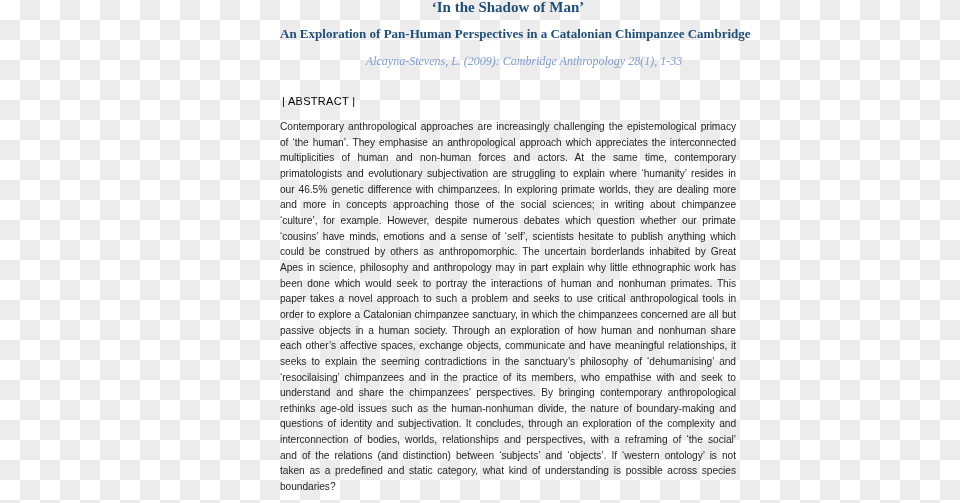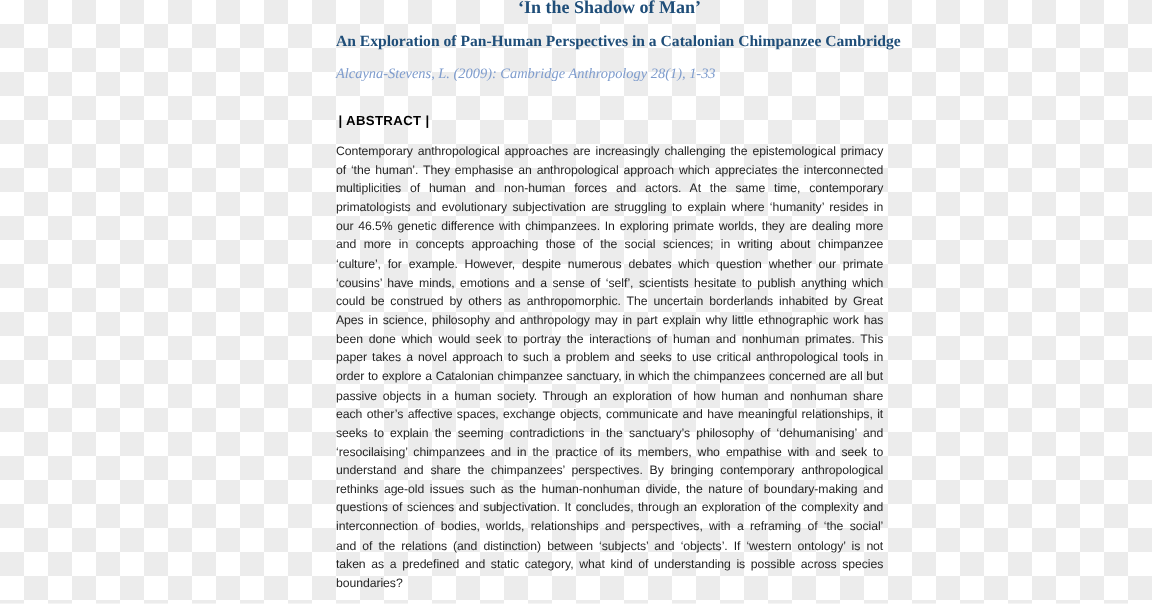--- a/index.html
+++ b/index.html
@@ -59,36 +59,37 @@
     font-weight: bold;
     font-size: 13px;
     line-height: 17px;
     color: var(--heading);
     white-space: nowrap;
   }
 
   .citation {
     position: absolute;
     top: 53px;
-    left: 250px;
+    left: 266px;
     width: 456px;
+    text-align: center;
     font-family: "Liberation Serif", serif;
     font-style: italic;
     font-size: 12px;
     line-height: 17px;
     color: var(--citation);
     white-space: nowrap;
   }
 
   .abstract-label {
     position: absolute;
     top: 94px;
     left: 252px;
     font-family: "Liberation Sans", sans-serif;
-    font-weight: bold;
+    font-weight: normal;
     font-size: 11px;
     line-height: 15px;
     letter-spacing: 0.3px;
     color: var(--abstract-label);
   }
 
   .abstract {
     position: absolute;
     top: 119px;
     left: 250px;
@@ -134,19 +135,19 @@
       <div class="abs-line">Apes in science, philosophy and anthropology may in part explain why little ethnographic work has</div>
       <div class="abs-line">been done which would seek to portray the interactions of human and nonhuman primates. This</div>
       <div class="abs-line">paper takes a novel approach to such a problem and seeks to use critical anthropological tools in</div>
       <div class="abs-line">order to explore a Catalonian chimpanzee sanctuary, in which the chimpanzees concerned are all but</div>
       <div class="abs-line">passive objects in a human society. Through an exploration of how human and nonhuman share</div>
       <div class="abs-line">each other’s affective spaces, exchange objects, communicate and have meaningful relationships, it</div>
       <div class="abs-line">seeks to explain the seeming contradictions in the sanctuary’s philosophy of ‘dehumanising’ and</div>
       <div class="abs-line">‘resocilaising’ chimpanzees and in the practice of its members, who empathise with and seek to</div>
       <div class="abs-line">understand and share the chimpanzees’ perspectives. By bringing contemporary anthropological</div>
       <div class="abs-line">rethinks age-old issues such as the human-nonhuman divide, the nature of boundary-making and</div>
-      <div class="abs-line">questions of sciences and subjectivation. It concludes, through an exploration of the complexity and</div>
+      <div class="abs-line">questions of identity and subjectivation. It concludes, through an exploration of the complexity and</div>
       <div class="abs-line">interconnection of bodies, worlds, relationships and perspectives, with a reframing of ‘the social’</div>
       <div class="abs-line">and of the relations (and distinction) between ‘subjects’ and ‘objects’. If ‘western ontology’ is not</div>
       <div class="abs-line">taken as a predefined and static category, what kind of understanding is possible across species</div>
       <div class="abs-line last">boundaries?</div>
     </div>
 </div>
 
 </body></html>

